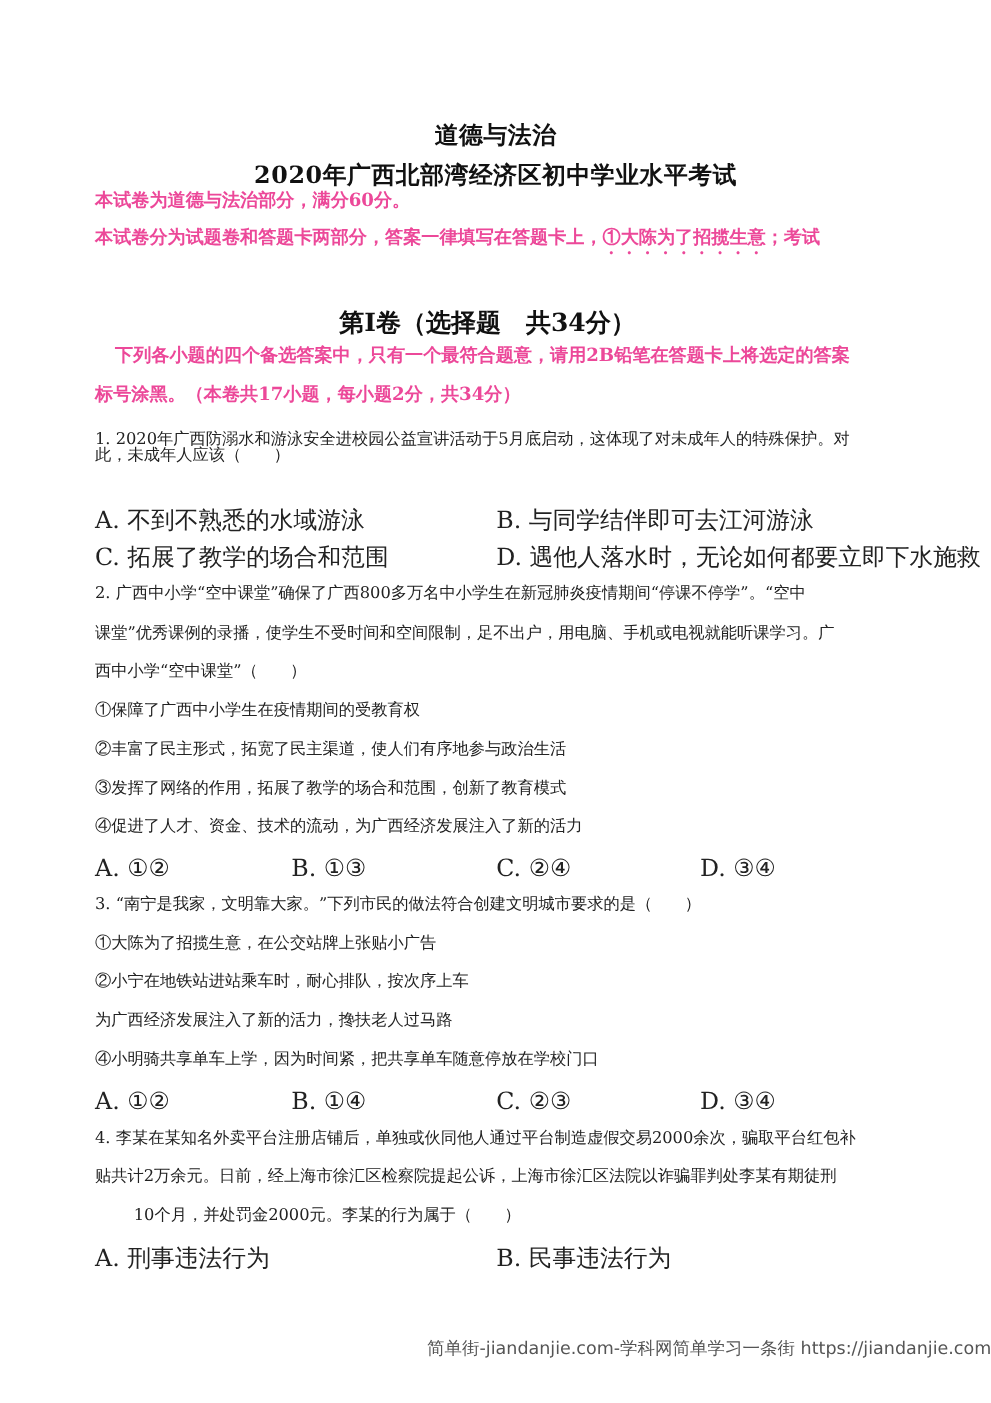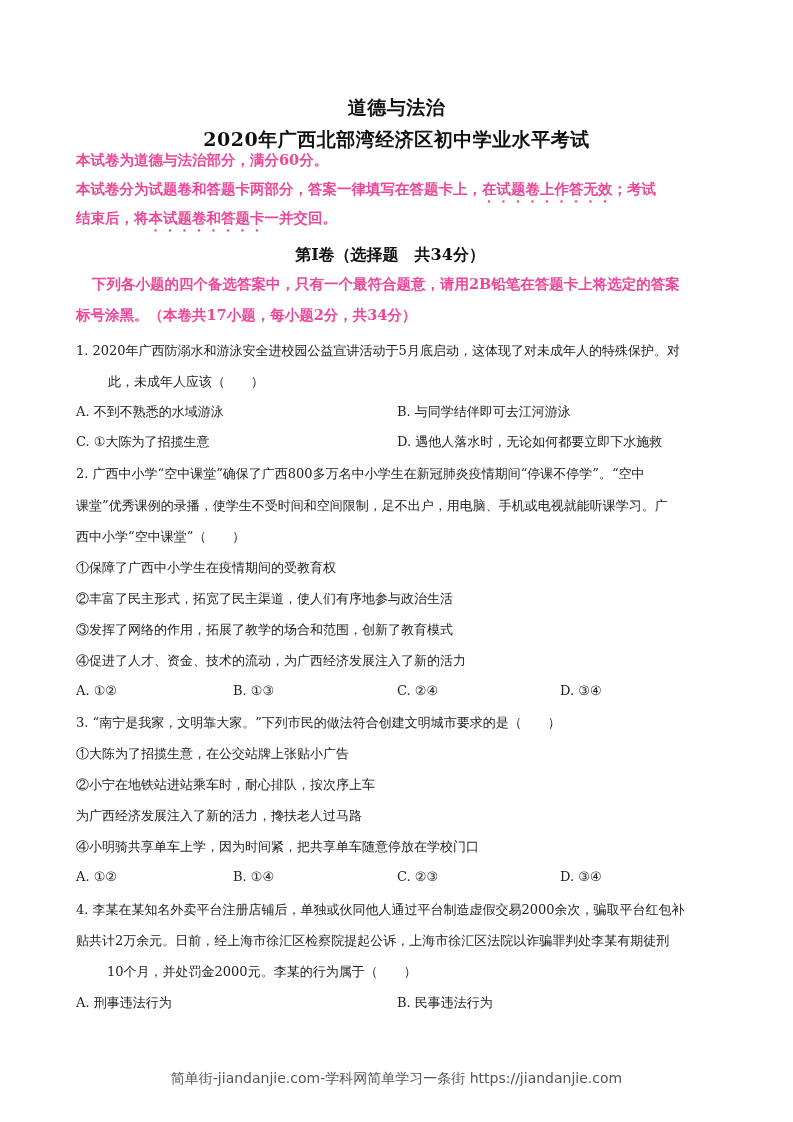--- a/index.html
+++ b/index.html
@@ -15,61 +15,58 @@
     }
     .t1 { top: 80px; margin-top: 47px; }
     .t2 { top: 95px; }
     .bold-line {
       position: absolute; left: 76px; width: 650px;
       font-weight: bold; font-size: 14.5px; color: #ec4899; white-space: nowrap;
     }
     .emph { text-emphasis: dot; -webkit-text-emphasis: dot; text-emphasis-position: under right; -webkit-text-emphasis-position: under; }
     .section-title {
       position: absolute; left: 0; width: 780px; text-align: center;
-      font-weight: bold; font-size: 16px; color: #111;
+      font-weight: bold; font-size: 20px; color: #111;
     }
     .q-line {
       position: absolute; left: 76px; width: 650px;
       font-size: 13px; color: #222; white-space: nowrap;
     }
     .opt {
-      position: absolute; font-size: 13px; color: #222; white-space: nowrap;
+      position: absolute; font-size: 19px; color: #222; white-space: nowrap;
     }
     .footer {
-      position: absolute; left: 0; width: 793px; top: 1070px; text-align: center;
+      position: absolute; left: 0; width: 793px; top: 1070px; text-align: right;
       font-family: "DejaVu Sans", "Liberation Sans", sans-serif;
       font-size: 14px; color: #555;
     }
   </style>
 </head>
 <body>
 
 <div class="page">
 
   <div class="title t1">2020年广西北部湾经济区初中学业水平考试</div>
   <div class="title t2">道德与法治</div>
 
   <div class="bold-line" style="top:151px;">本试卷为道德与法治部分，满分60分。</div>
   <div class="bold-line" style="top:180px;">
-    <span>本试卷分为试题卷和答题卡两部分，答案一律填写在答题卡上，</span><span class="emph">在试题卷上作答无效</span><span>；考试</span>
-  </div>
-  <div class="bold-line" style="top:209px;">
-    <span>结束后，将</span><span class="emph">本试题卷和答题卡</span><span>一并交回。</span>
+    <span>本试卷分为试题卷和答题卡两部分，答案一律填写在答题卡上，</span><span class="emph">①大陈为了招揽生意</span><span>；考试</span>
   </div>
 
   <div class="section-title" style="top:245px;">第Ⅰ卷（选择题　共34分）</div>
   <div class="bold-line" style="top:275px;margin-left:16px;">下列各小题的四个备选答案中，只有一个最符合题意，请用2B铅笔在答题卡上将选定的答案</div>
   <div class="bold-line" style="top:306px;">标号涂黑。（本卷共17小题，每小题2分，共34分）</div>
 
   <div>
     <div class="q-line" style="top:342px;">1. 2020年广西防溺水和游泳安全进校园公益宣讲活动于5月底启动，这体现了对未成年人的特殊保护。对</div>
-    <div class="q-line" style="top:373px;margin-left:32px;">此，未成年人应该（　　）</div>
+    <div class="q-line" style="top:355px;">此，未成年人应该（　　）</div>
     <div class="opt" style="left:76px; top:403px;">A. 不到不熟悉的水域游泳</div>
     <div class="opt" style="left:397px; top:403px;">B. 与同学结伴即可去江河游泳</div>
-    <div class="opt" style="left:76px; top:433px;">C. ①大陈为了招揽生意</div>
+    <div class="opt" style="left:76px; top:433px;">C. 拓展了教学的场合和范围</div>
     <div class="opt" style="left:397px; top:433px;">D. 遇他人落水时，无论如何都要立即下水施救</div>
   </div>
 
   <div>
     <div class="q-line" style="top:465px;">2. 广西中小学“空中课堂”确保了广西800多万名中小学生在新冠肺炎疫情期间“停课不停学”。“空中</div>
     <div class="q-line" style="top:497px;">课堂”优秀课例的录播，使学生不受时间和空间限制，足不出户，用电脑、手机或电视就能听课学习。广</div>
     <div class="q-line" style="top:528px;">西中小学“空中课堂”（　　）</div>
     <div class="q-line" style="top:559px;">①保障了广西中小学生在疫情期间的受教育权</div>
     <div class="q-line" style="top:590px;">②丰富了民主形式，拓宽了民主渠道，使人们有序地参与政治生活</div>
     <div class="q-line" style="top:621px;">③发挥了网络的作用，拓展了教学的场合和范围，创新了教育模式</div>

